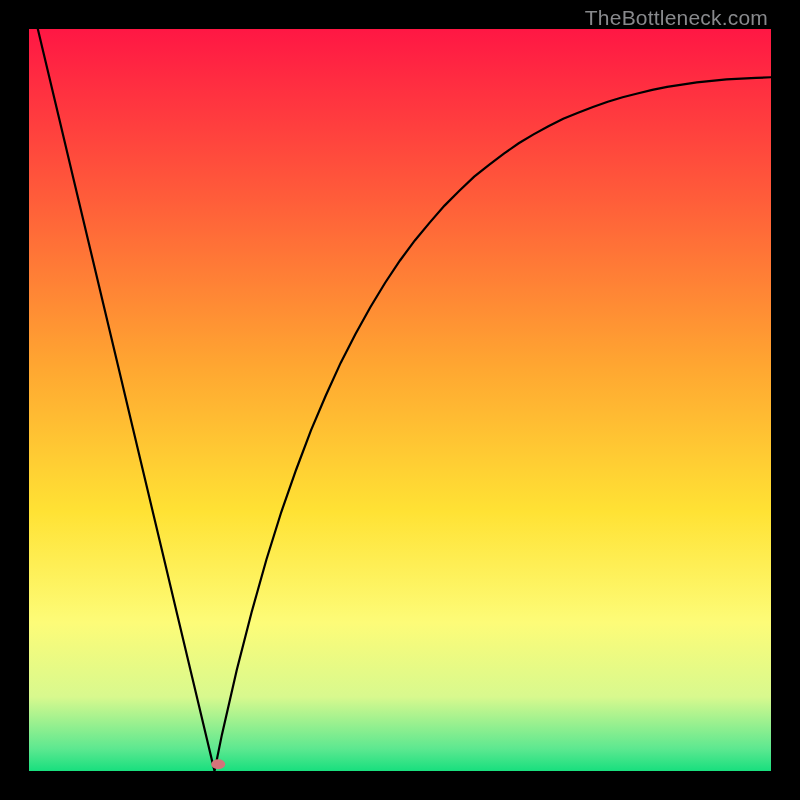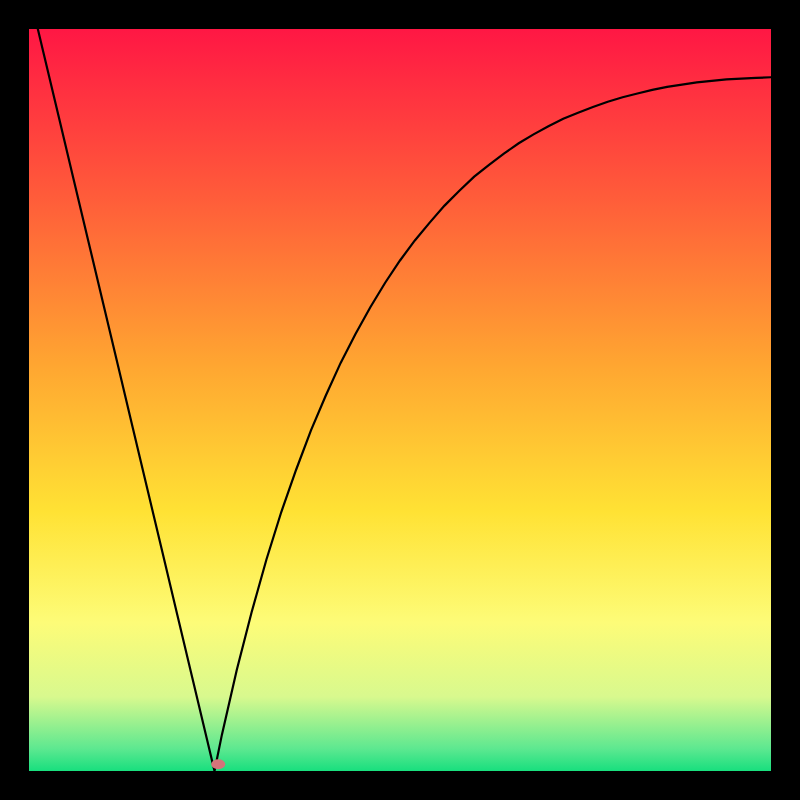--- a/index.html
+++ b/index.html
@@ -51,13 +51,14 @@
             <stop offset="90%" stop-color="#d8f98e"></stop>
             <stop offset="97%" stop-color="#5de890"></stop>
             <stop offset="100%" stop-color="#18df7e"></stop>
           </linearGradient>
       </defs>
       <rect id="bg-rect" x="0" y="0" width="742" height="742" fill="url(#bg-grad)"></rect>
       <path id="curve-path" fill="none" stroke="#000" stroke-width="2.2" stroke-linecap="round" d="M0.00 -37.10 L14.84 25.23 L29.68 87.56 L44.52 149.88 L59.36 212.21 L74.20 274.54 L89.04 336.87 L103.88 399.20 L118.72 461.52 L133.56 523.85 L148.40 586.18 L163.24 648.51 L178.08 710.84 L185.50 742.00 L192.92 705.64 L207.76 641.09 L222.60 583.21 L237.44 530.53 L252.28 483.04 L267.12 440.75 L281.96 401.42 L296.80 366.55 L311.64 333.90 L326.48 304.96 L341.32 278.25 L356.16 253.76 L371.00 231.50 L385.84 211.47 L400.68 193.66 L415.52 176.60 L430.36 161.76 L445.20 147.66 L460.04 135.79 L474.88 124.66 L489.72 114.27 L504.56 105.36 L519.40 97.20 L534.24 89.78 L549.08 83.85 L563.92 77.91 L578.76 72.72 L593.60 68.26 L608.44 64.55 L623.28 60.84 L638.12 57.88 L652.96 55.65 L667.80 53.42 L682.64 51.94 L697.48 50.46 L712.32 49.71 L727.16 48.97 L742.00 48.23 "></path>
       <ellipse id="marker-dot" rx="7" ry="5" cx="189.21" cy="735.32" fill="#d5747a"></ellipse>
     </svg>
   </div>
+  <div id="wm" class="watermark" style="right: 32px; top: 6px;">TheBottleneck.com</div>
 </div>
 
 </body></html>

